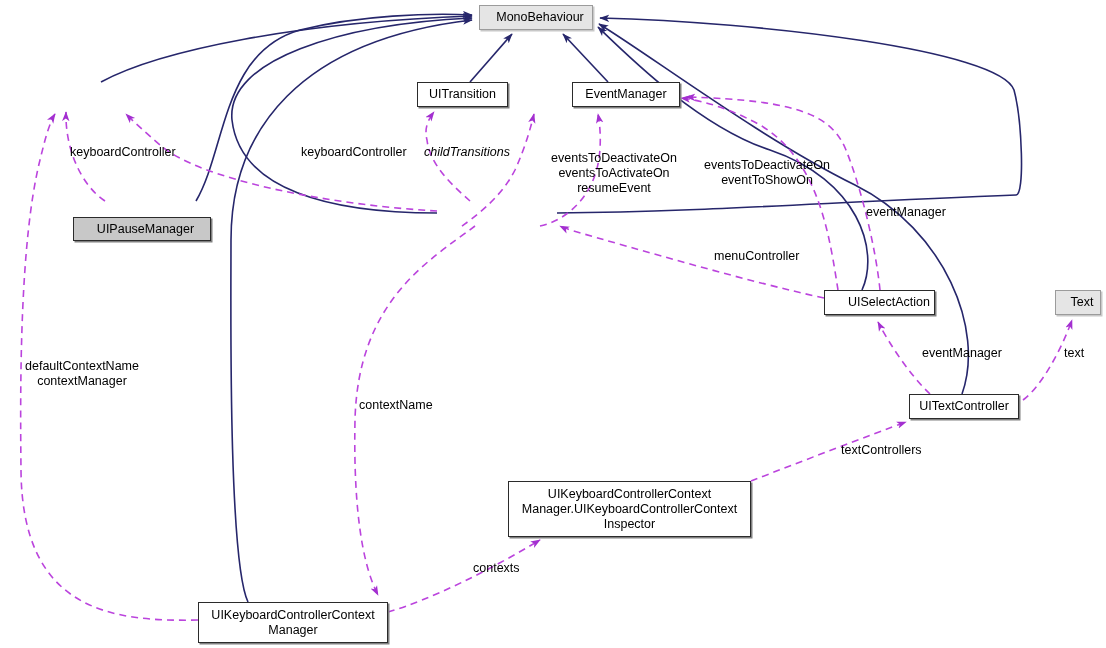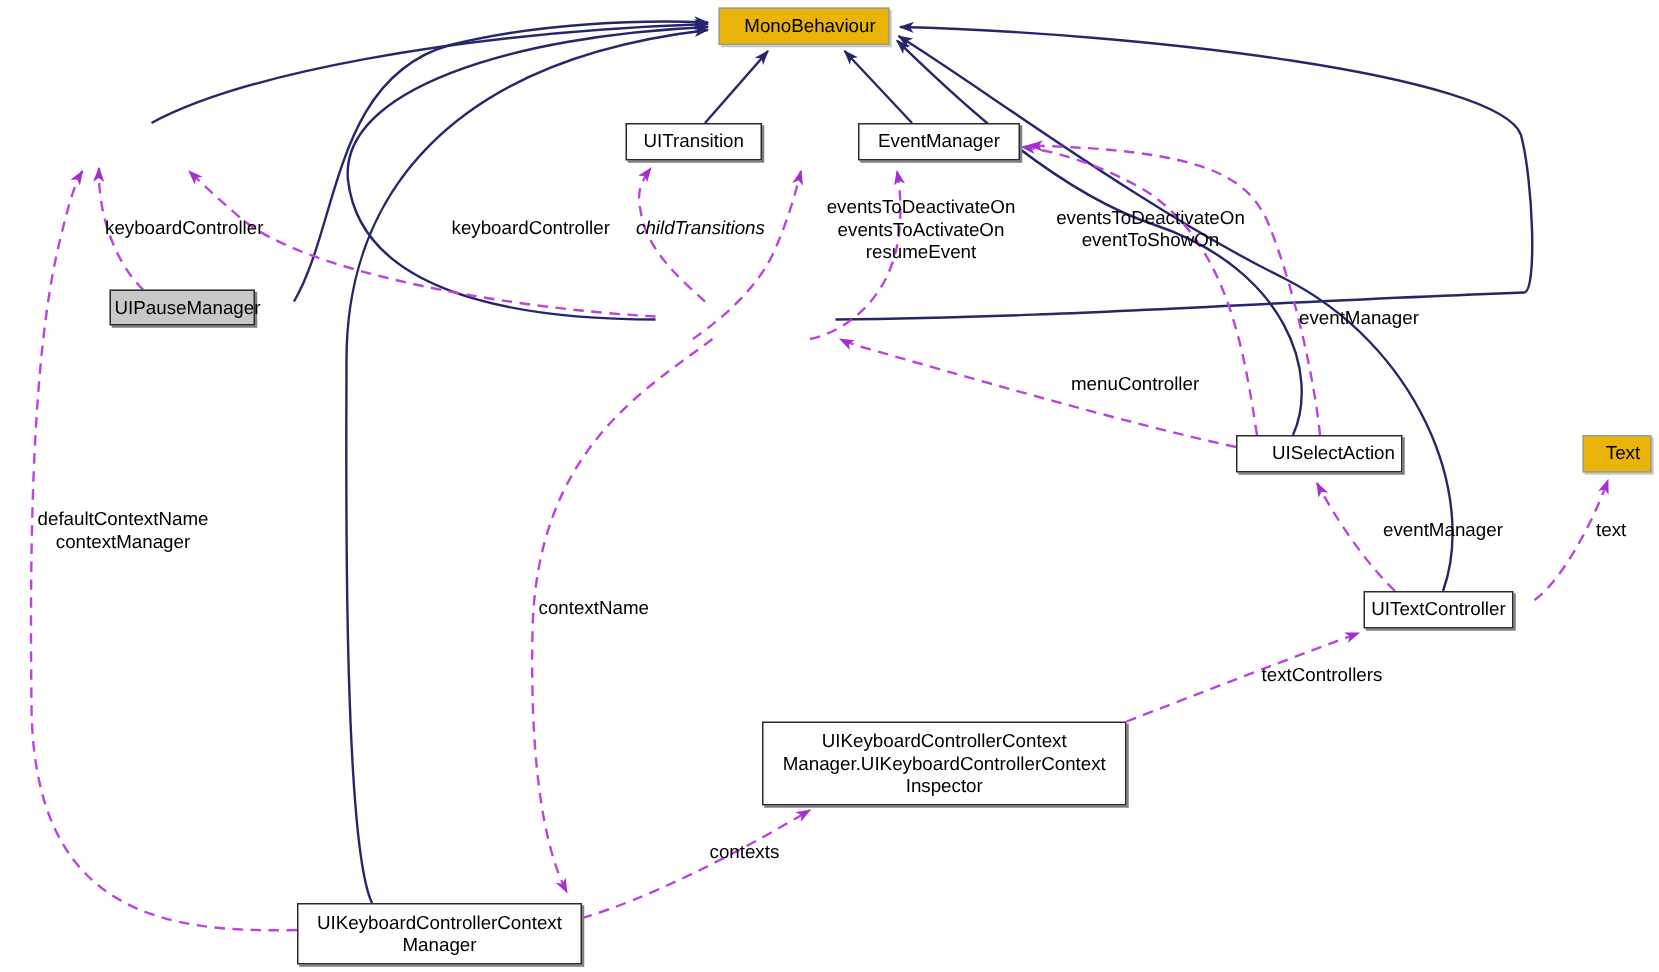--- a/index.html
+++ b/index.html
@@ -34,39 +34,39 @@
     line-height: 15px;
     color: #000000;
     background: #ffffff;
     border: 1px solid #2b2b2b;
     box-shadow: 1.5px 1.5px 0 0 #808080;
     white-space: pre-line;
     padding: 1px 4px;
     z-index: 5;
   }
   .node.external {
-    background: #eab308;
+    background: #e5e5e5;
     border: 1px solid #9b9b9b;
     box-shadow: 1.5px 1.5px 0 0 #c8c8c8;
     padding-left: 12px;
   }
   .node.highlight {
     background: #c8c8c8;
     border: 1px solid #2b2b2b;
   }
   .edge-label {
     position: absolute;
     font-size: 12.5px;
     line-height: 15px;
     color: #000000;
     white-space: pre-line;
     z-index: 4;
     background: transparent;
   }
-  .edge-label.center { text-align: center; }
+  .edge-label.center { text-align: center; margin-top: 20px; }
   .edge-label.left { text-align: left; }
 </style>
 </head>
 <body>
 
 <div id="canvas">
 
   <svg id="edges" viewBox="0 0 1106 648" xmlns="http://www.w3.org/2000/svg">
     <defs>
       <marker id="inh-arrow" markerWidth="11" markerHeight="11" refX="9.2" refY="4" orient="auto" markerUnits="userSpaceOnUse">
@@ -131,28 +131,28 @@
     </g>
   </svg>
 
   <div class="node external" style="left:479px; top:5px; width:114px; height:25px;">MonoBehaviour</div>
 
 
   <div class="node" style="left:417px; top:82px; width:91px; height:25px;">UITransition</div>
 
   <div class="node" style="left:572px; top:82px; width:108px; height:25px;">EventManager</div>
 
-  <div class="node highlight" style="left:73px; top:193px; width:97px; height:24px;padding-left:11px;">UIPauseManager</div>
+  <div class="node highlight" style="left:73px; top:217px; width:138px; height:24px;padding-left:11px;">UIPauseManager</div>
 
 
   <div class="node" style="left:824px; top:290px; width:111px; height:25px;padding-left:23px;">UISelectAction</div>
 
   <div class="node external" style="left:1055px; top:290px; width:46px; height:25px;">Text</div>
 
-  <div class="node" style="left:909px; top:394px; width:100px; height:25px;">UITextController</div>
+  <div class="node" style="left:909px; top:394px; width:110px; height:25px;">UITextController</div>
 
   <div class="node" style="left:508px; top:481px; width:243px; height:56px;">UIKeyboardControllerContext
 Manager.UIKeyboardControllerContext
 Inspector</div>
 
   <div class="node" style="left:198px; top:602px; width:190px; height:41px;">UIKeyboardControllerContext
 Manager</div>
 
   <div class="edge-label left" style="left:70px; top:145px;">keyboardController</div>
 

